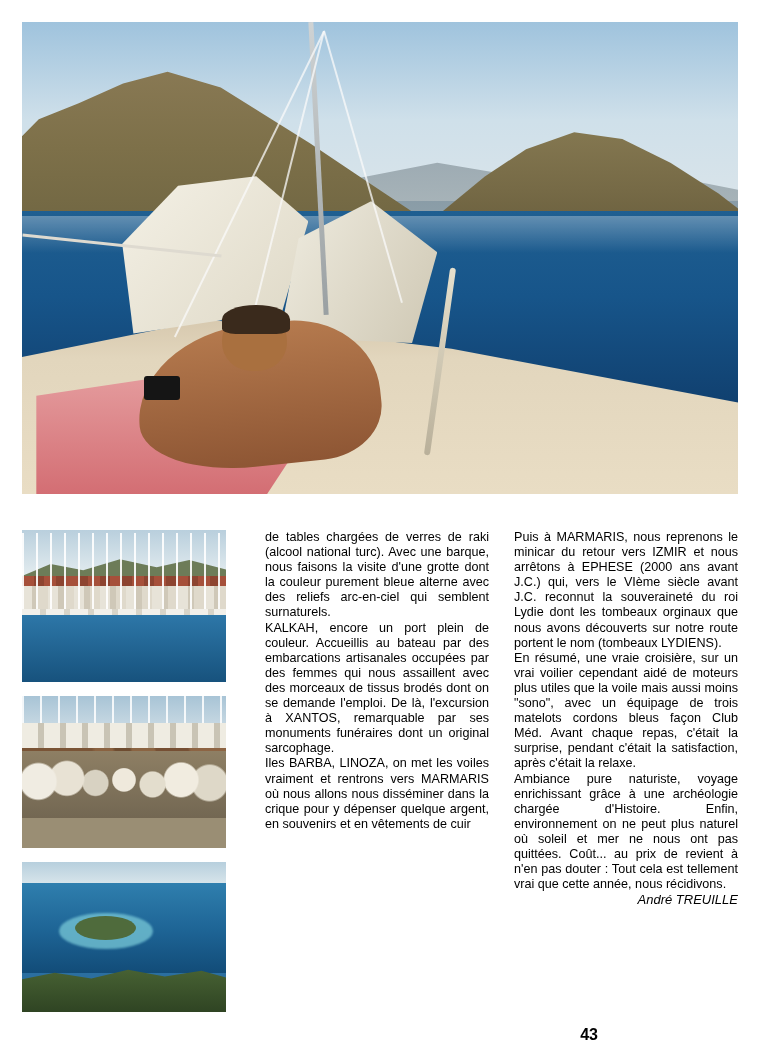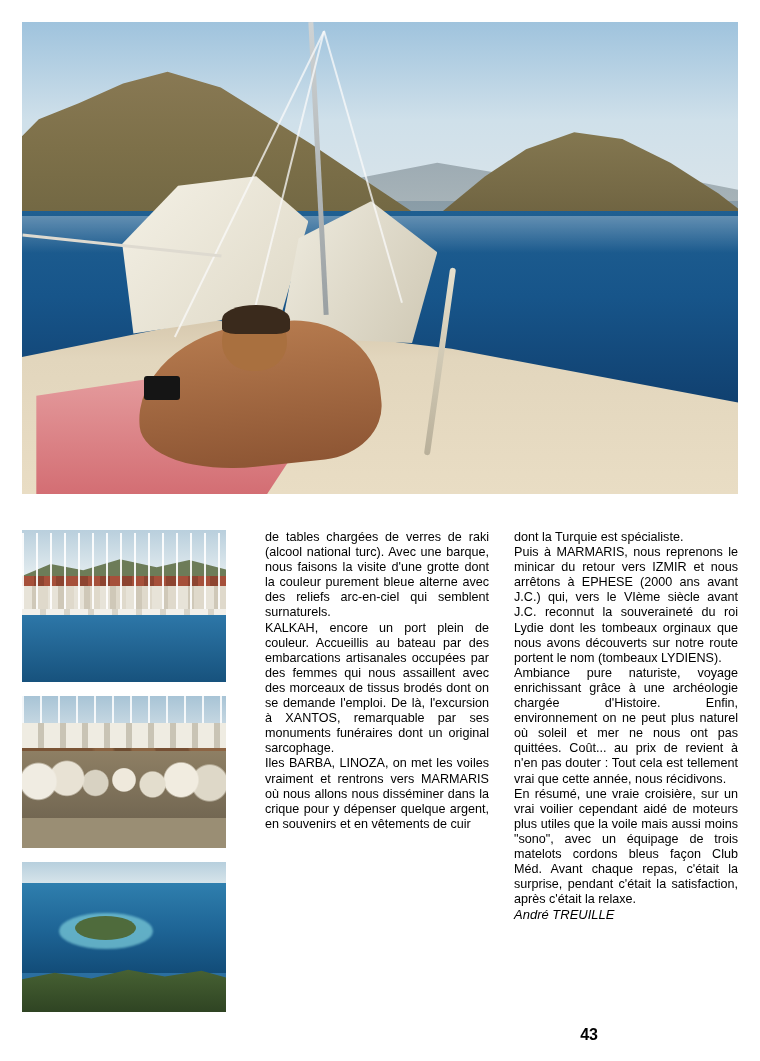--- a/index.html
+++ b/index.html
@@ -201,21 +201,21 @@
     text-align: justify;
     text-justify: inter-word;
     color: #000;
   }
   .col p { margin: 0; }
   .col-2 { left: 243px; }
   .col-3 { left: 492px; }
 
   .signature {
     margin-top: 4px;
-    text-align: left;
+    text-align: right;
     font-style: italic;
     font-size: 13px;
   }
 
   .folio {
     position: absolute;
     right: 22px;
     top: 1026px;
     font-size: 16px;
     font-weight: bold;
@@ -280,24 +280,23 @@
       </div>
     </div>
 
     <div class="col col-2">
       <p>de tables chargées de verres de raki (alcool national turc). Avec une barque, nous faisons la visite d'une grotte dont la couleur purement bleue alterne avec des reliefs arc-en-ciel qui semblent surnaturels.</p>
       <p>KALKAH, encore un port plein de couleur. Accueillis au bateau par des embarcations artisanales occupées par des femmes qui nous assaillent avec des morceaux de tissus brodés dont on se demande l'emploi. De là, l'excursion à XANTOS, remarquable par ses monuments funéraires dont un original sarcophage.</p>
       <p>Iles BARBA, LINOZA, on met les voiles vraiment et rentrons vers MARMARIS où nous allons nous disséminer dans la crique pour y dépenser quelque argent, en souvenirs et en vêtements de cuir</p>
     </div>
 
     <div class="col col-3">
-      <p>dont la Turquie est spécialiste.</p>
       <p>Puis à MARMARIS, nous reprenons le minicar du retour vers IZMIR et nous arrêtons à EPHESE (2000 ans avant J.C.) qui, vers le VIème siècle avant J.C. reconnut la souveraineté du roi Lydie dont les tombeaux orginaux que nous avons découverts sur notre route portent le nom (tombeaux LYDIENS).</p>
+      <p>En résumé, une vraie croisière, sur un vrai voilier cependant aidé de moteurs plus utiles que la voile mais aussi moins "sono", avec un équipage de trois matelots cordons bleus façon Club Méd. Avant chaque repas, c'était la surprise, pendant c'était la satisfaction, après c'était la relaxe.</p>
       <p>Ambiance pure naturiste, voyage enrichissant grâce à une archéologie chargée d'Histoire. Enfin, environnement on ne peut plus naturel où soleil et mer ne nous ont pas quittées. Coût... au prix de revient à n'en pas douter : Tout cela est tellement vrai que cette année, nous récidivons.</p>
-      <p>En résumé, une vraie croisière, sur un vrai voilier cependant aidé de moteurs plus utiles que la voile mais aussi moins "sono", avec un équipage de trois matelots cordons bleus façon Club Méd. Avant chaque repas, c'était la surprise, pendant c'était la satisfaction, après c'était la relaxe.</p>
       <p class="signature">André TREUILLE</p>
     </div>
 
   </div>
 
   <div class="folio">43</div>
 
 </div>
 
 </body></html>

